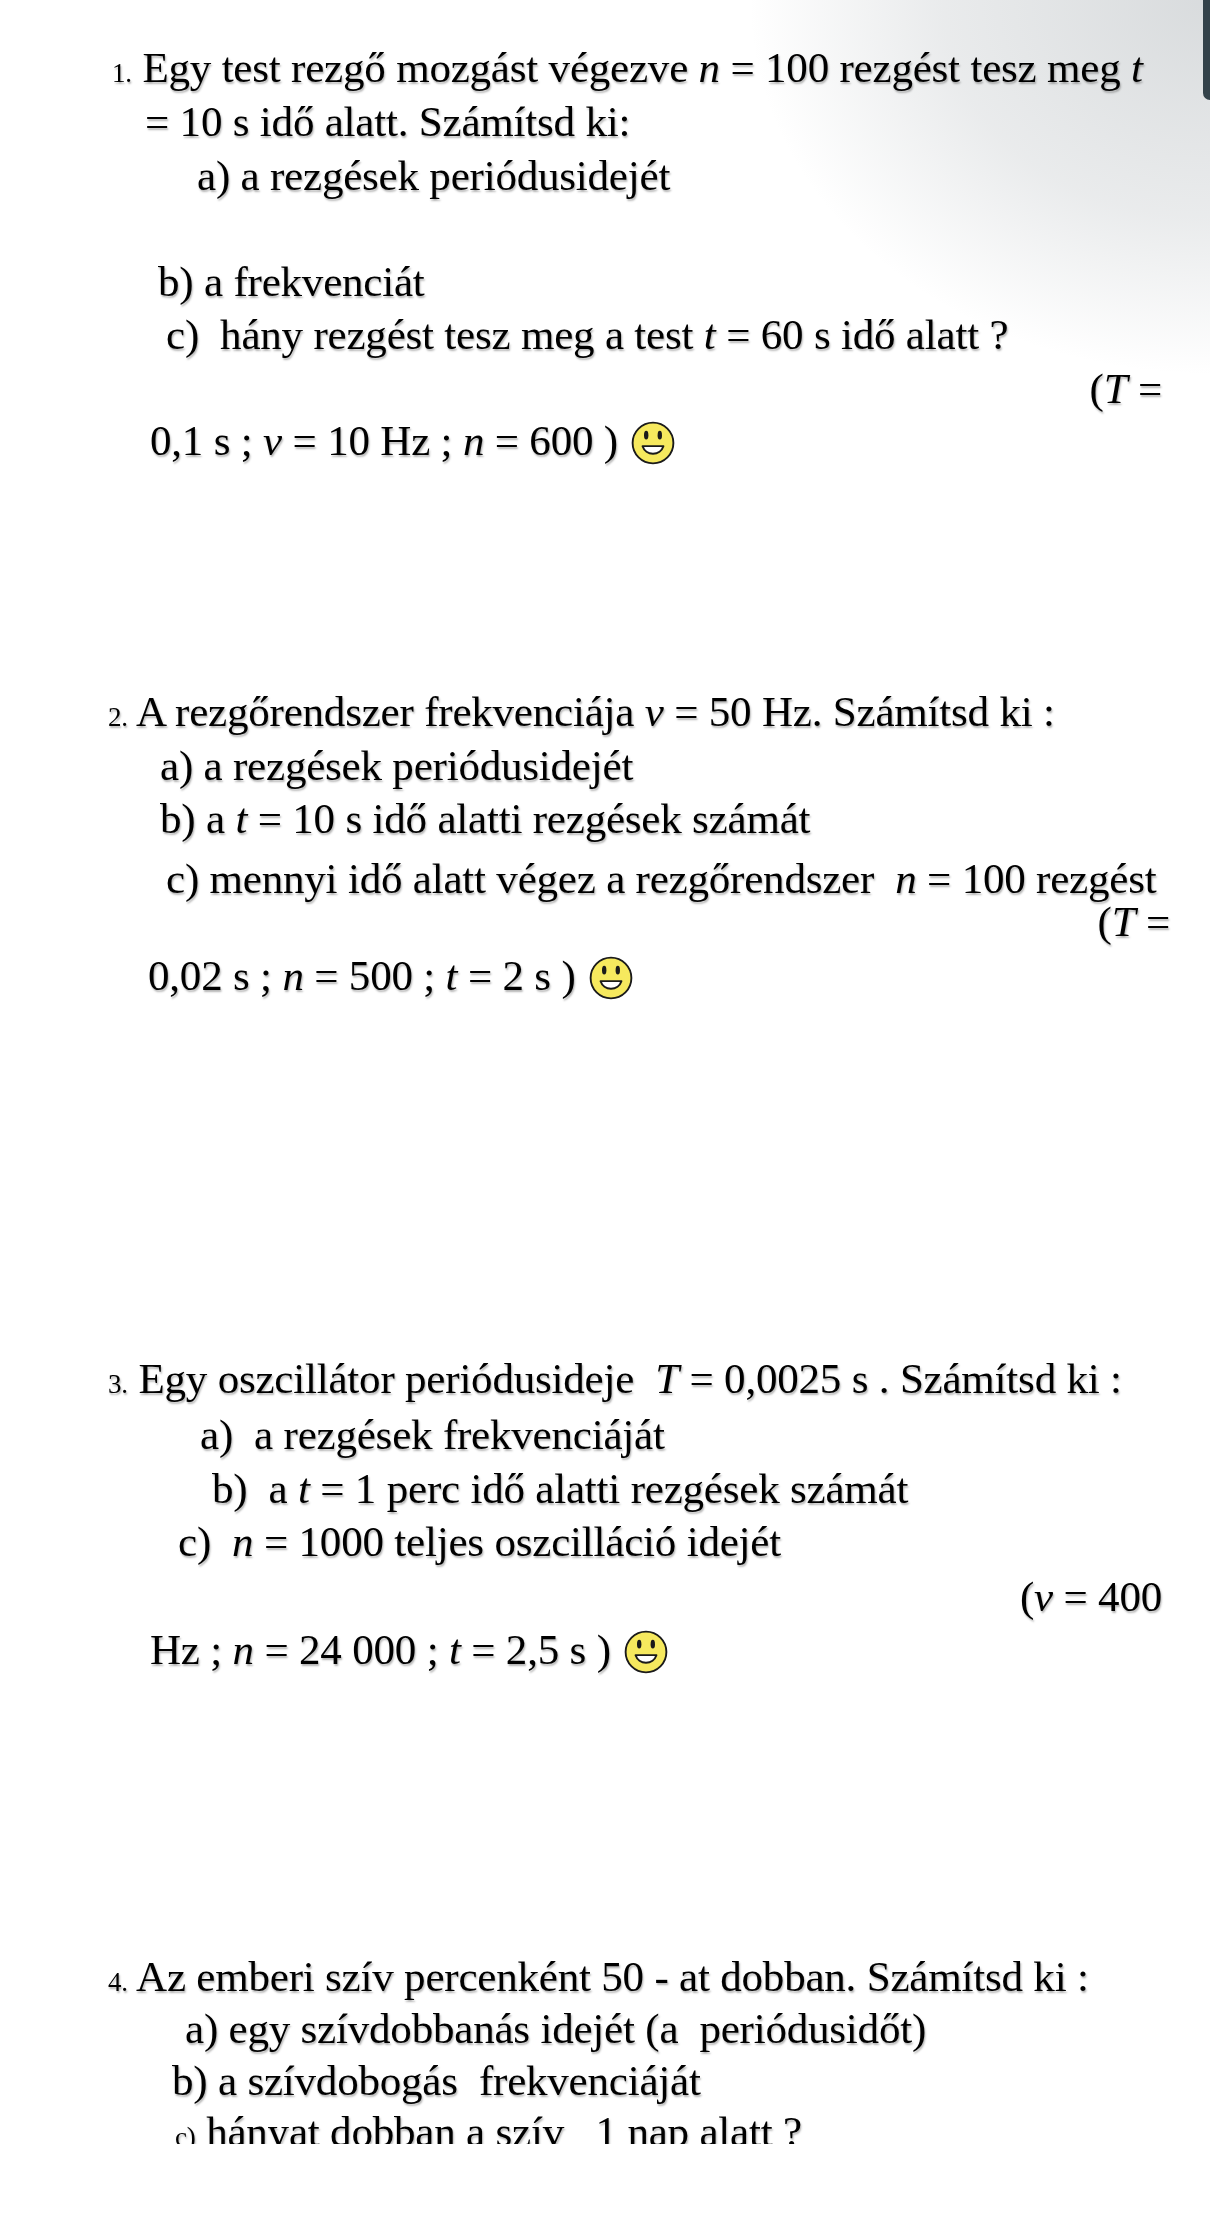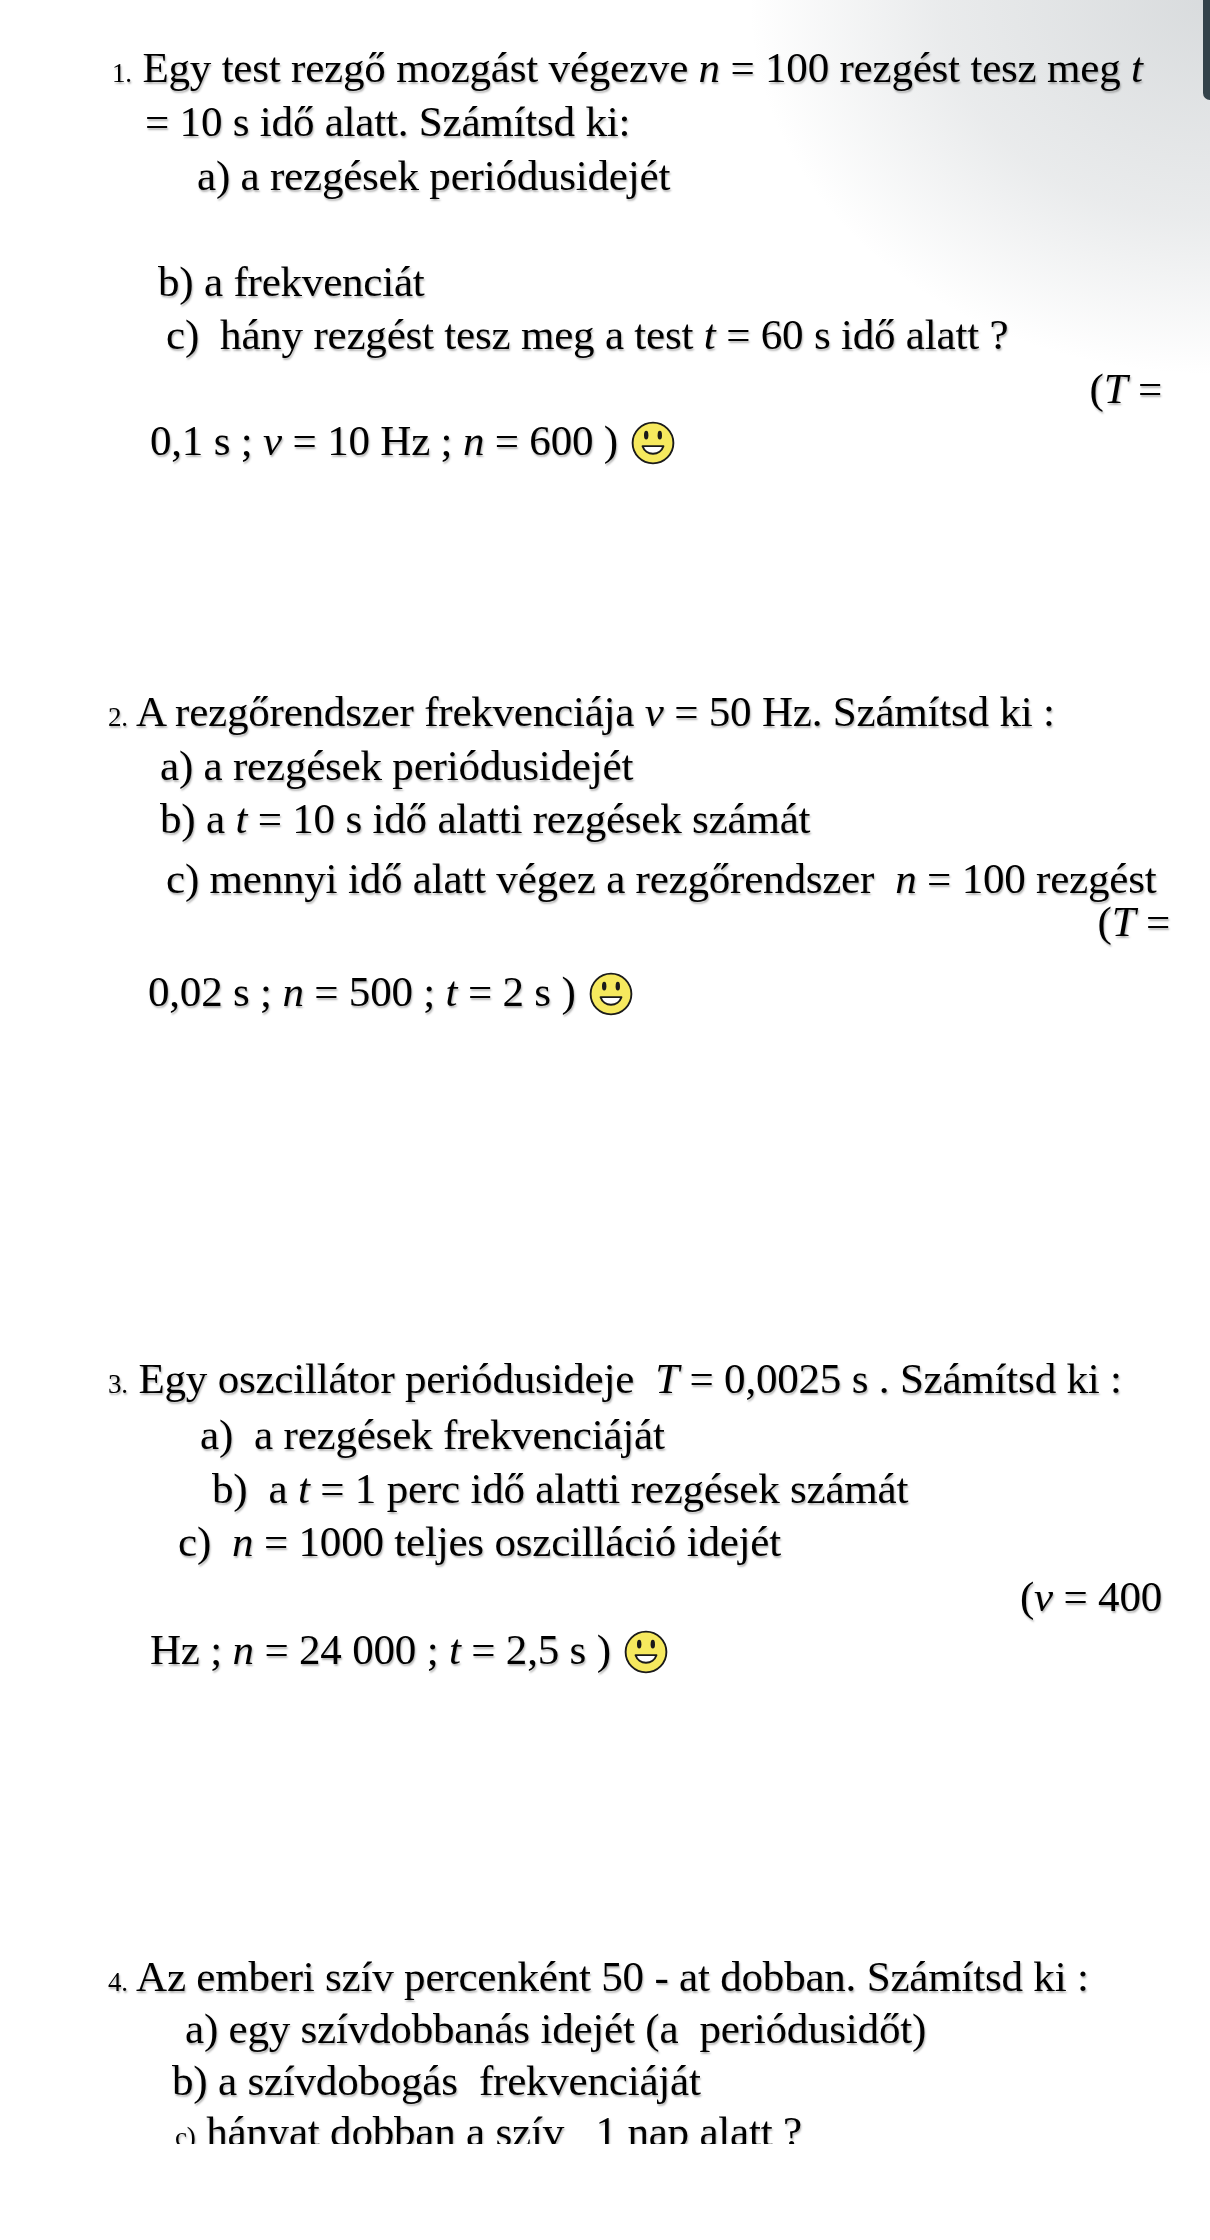--- a/index.html
+++ b/index.html
@@ -72,21 +72,21 @@
           <circle cx="22" cy="22" r="19.5" fill="#f6e95e" stroke="#1a1a1a" stroke-width="1.8"></circle>
           <ellipse cx="15.5" cy="14.5" rx="2.1" ry="4.2" fill="#1a1a1a"></ellipse>
           <ellipse cx="28.5" cy="14.5" rx="2.1" ry="4.2" fill="#1a1a1a"></ellipse>
           <path d="M12 25 A 10.5 10.5 0 0 0 32 25 Z" fill="#ffffff" stroke="#1a1a1a" stroke-width="1.8" stroke-linejoin="round"></path>
         </svg></div>
       <div class="line" style="top: 686px; left: 108px;"><span class="sm">2.</span><span> A rezgőrendszer frekvenciája </span><span class="it">v</span><span> = 50 Hz. Számítsd ki :</span></div>
       <div class="line" style="top: 740px; left: 160px;"><span>a) a rezgések periódusidejét</span></div>
       <div class="line" style="top: 793px; left: 160px;"><span>b) a </span><span class="it">t</span><span> = 10 s idő alatti rezgések számát</span></div>
       <div class="line" style="top: 845px; left: 166px; margin-top: 8px;"><span>c) mennyi idő alatt végez a rezgőrendszer&nbsp; </span><span class="it">n</span><span> = 100 rezgést</span></div>
       <div class="line right" style="top: 896px; right: 40px;"><span>(</span><span class="it">T</span><span> =</span></div>
-      <div class="line" style="top: 950px; left: 148px; margin-top: 16px;"><span>0,02 s ; </span><span class="it">n</span><span> = 500 ; </span><span class="it">t</span><span> = 2 s ) </span><svg viewBox="0 0 44 44" class="smiley">
+      <div class="line" style="top: 950px; left: 148px;"><span>0,02 s ; </span><span class="it">n</span><span> = 500 ; </span><span class="it">t</span><span> = 2 s ) </span><svg viewBox="0 0 44 44" class="smiley">
           <circle cx="22" cy="22" r="19.5" fill="#f6e95e" stroke="#1a1a1a" stroke-width="1.8"></circle>
           <ellipse cx="15.5" cy="14.5" rx="2.1" ry="4.2" fill="#1a1a1a"></ellipse>
           <ellipse cx="28.5" cy="14.5" rx="2.1" ry="4.2" fill="#1a1a1a"></ellipse>
           <path d="M12 25 A 10.5 10.5 0 0 0 32 25 Z" fill="#ffffff" stroke="#1a1a1a" stroke-width="1.8" stroke-linejoin="round"></path>
         </svg></div>
       <div class="line" style="top: 1353px; left: 108px;"><span class="sm">3.</span><span> Egy oszcillátor periódusideje&nbsp; </span><span class="it">T</span><span> = 0,0025 s . Számítsd ki :</span></div>
       <div class="line" style="top: 1409px; left: 200px;"><span>a)&nbsp; a rezgések frekvenciáját</span></div>
       <div class="line" style="top: 1463px; left: 212px;"><span>b)&nbsp; a </span><span class="it">t</span><span> = 1 perc idő alatti rezgések számát</span></div>
       <div class="line" style="top: 1516px; left: 178px;"><span>c)&nbsp; </span><span class="it">n</span><span> = 1000 teljes oszcilláció idejét</span></div>
       <div class="line right" style="top: 1571px; right: 48px; margin-left: 24px;"><span>(</span><span class="it">v</span><span> = 400</span></div>

